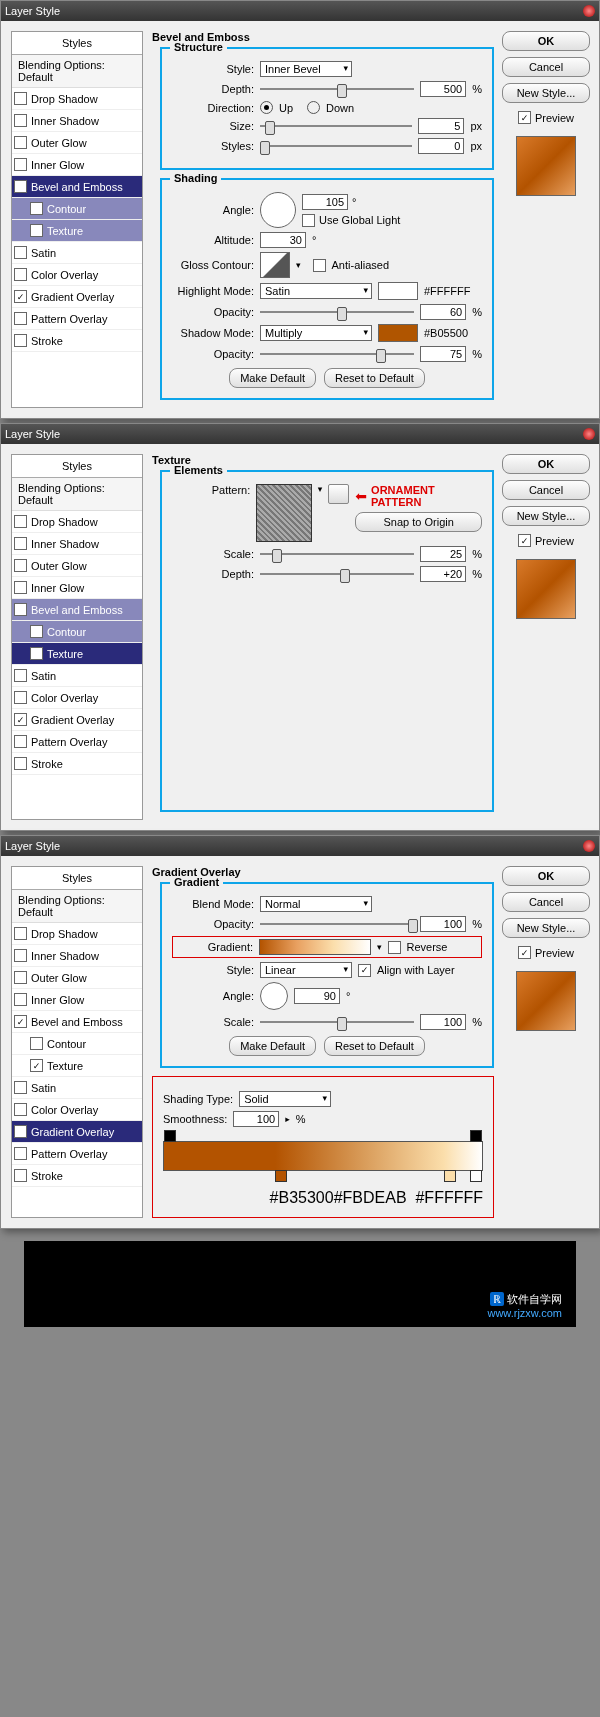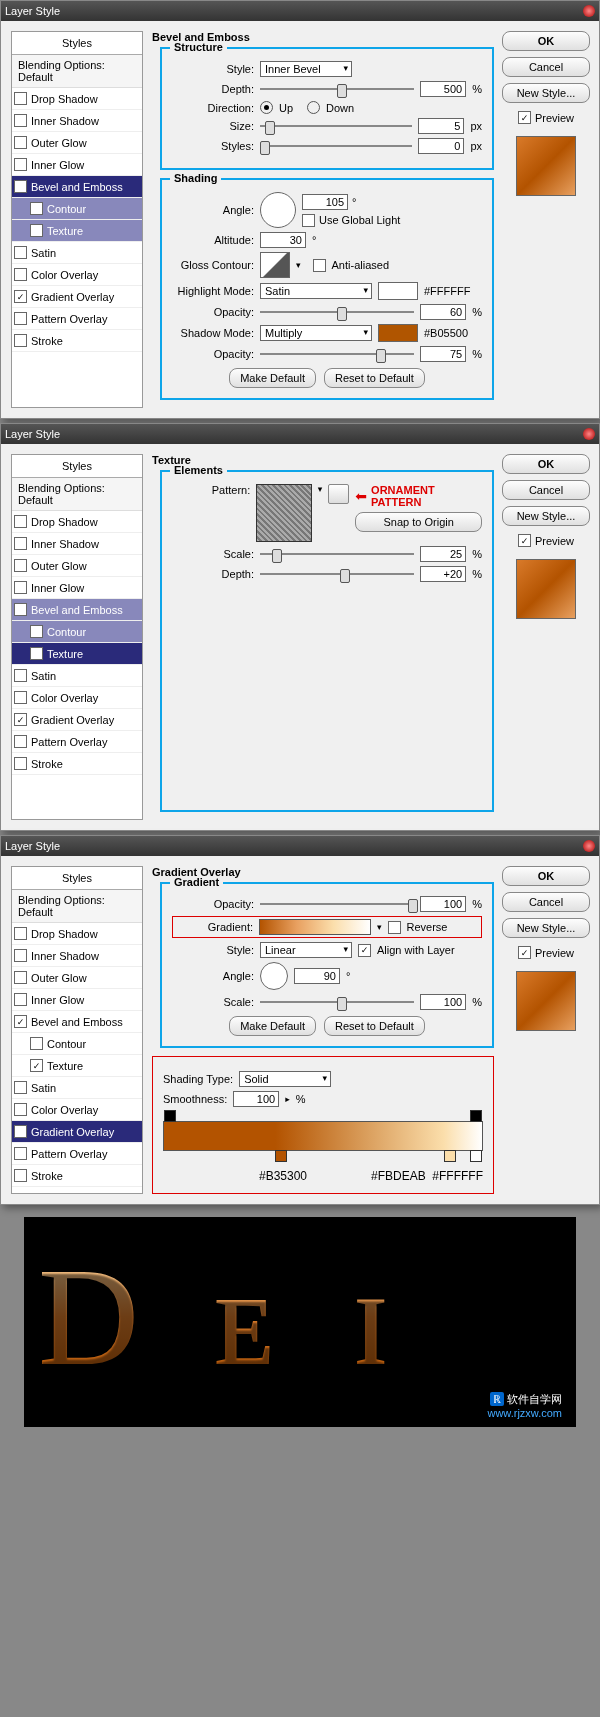--- a/index.html
+++ b/index.html
@@ -45,21 +45,21 @@
 .smallbtn{width:20px;height:18px;border:1px solid #888;background:linear-gradient(#fff,#ddd);border-radius:2px}
 .grad-bar{width:110px;height:14px;border:1px solid #555;background:linear-gradient(90deg,#b35300,#e8a060,#fbdeab,#fff)}
 .red-box{border:1px solid #d00;padding:2px 4px}
 .grad-editor{border:1px solid #d00;padding:10px;margin-top:8px;position:relative}
 .grad-strip{height:28px;border:1px solid #555;background:linear-gradient(90deg,#b35300 0%,#b35300 35%,#fbdeab 88%,#ffffff 100%);margin:14px 0 18px;position:relative}
 .stop{position:absolute;width:10px;height:10px;border:1px solid #333;background:#fff}
 .stop.top{top:-12px}
 .stop.bot{bottom:-12px;background:#c80}
 .result-img{background:#000;margin:12px 24px;padding:30px 14px 8px;position:relative}
 .dei{font-family:'Times New Roman',serif;font-size:140px;letter-spacing:20px;background:linear-gradient(180deg,#fbdeab,#d97a2a,#b35300);-webkit-background-clip:text;background-clip:text;color:transparent;text-shadow:0 2px 2px rgba(0,0,0,0.5);font-weight:normal;line-height:1}
-.watermark{text-align:right;color:#4af;font-size:11px;margin-top:4px}
+.watermark{text-align:right;color:#4af;font-size:11px;margin-top:20px}
 </style>
 </head>
 <body>
 
 <div class="dialog">
   <div class="titlebar">
     <span>Layer Style</span>
     <span class="close-dot"></span>
   </div>
   <div class="dlg-body">
@@ -397,20 +397,24 @@
           <span class="cb"></span>
           <span>Stroke</span>
         </div>
     </div>
 
     <div class="main-panel">
       <div style="font-weight:bold;margin-bottom:4px">Gradient Overlay</div>
       <div class="fieldset inner">
         <span class="legend">Gradient</span>
         <div class="row">
+            <span class="lbl">Blend Mode:</span>
+            <span class="sel" style="min-width:90px">Normal</span>
+          </div>
+        <div class="row">
             <span class="lbl">Opacity:</span>
             <div class="slider">
               <span class="thumb" style="left:96%"></span>
             </div>
             <span class="num">100</span>
             <span>%</span>
           </div>
         <div class="row red-box">
             <span class="lbl" style="width:76px">Gradient:</span>
             <span class="grad-bar"></span>
@@ -455,36 +459,35 @@
             <span style="font-size:9px">▸</span>
             <span>%</span>
           </div>
         <div class="grad-strip">
           <span class="stop top" style="left:0;background:#000"></span>
           <span class="stop top" style="right:0;background:#000"></span>
           <span class="stop bot" style="left:35%;background:#b35300"></span>
           <span class="stop bot" style="left:88%;background:#fbdeab"></span>
           <span class="stop bot" style="right:0;background:#fff"></span>
         </div>
-        <div style="display:flex;justify-content:space-between;font-size:12px">
+        <div style="display:flex;justify-content:flex-end;font-size:16px">
           <span style="margin-left:30%">#B35300</span>
           <span><span>#FBDEAB</span>&nbsp;&nbsp;<span>#FFFFFF</span></span>
         </div>
       </div>
     </div>
 
     <div class="right-panel">
       <span class="btn bold">OK</span>
       <span class="btn">Cancel</span>
       <span class="btn">New Style...</span>
       <div class="prev-check">
           <span class="cb checked"></span>
           <span>Preview</span>
         </div>
       <div class="swatch"></div>
     </div>
   </div>
 </div>
 
 <div class="result-img">
-  <div class="dei">D ᴇ ɪ</div>
   <div class="watermark"><span style="background:#06c;color:#fff;padding:1px 3px;border-radius:2px">ℝ</span> <span style="color:#fff">软件自学网</span><br><span>www.rjzxw.com</span></div>
 </div>
 
 </body></html>

